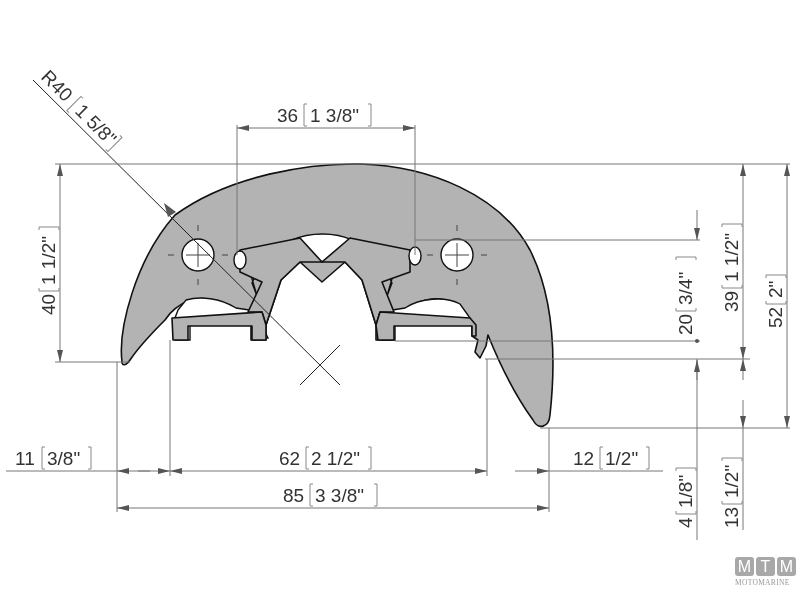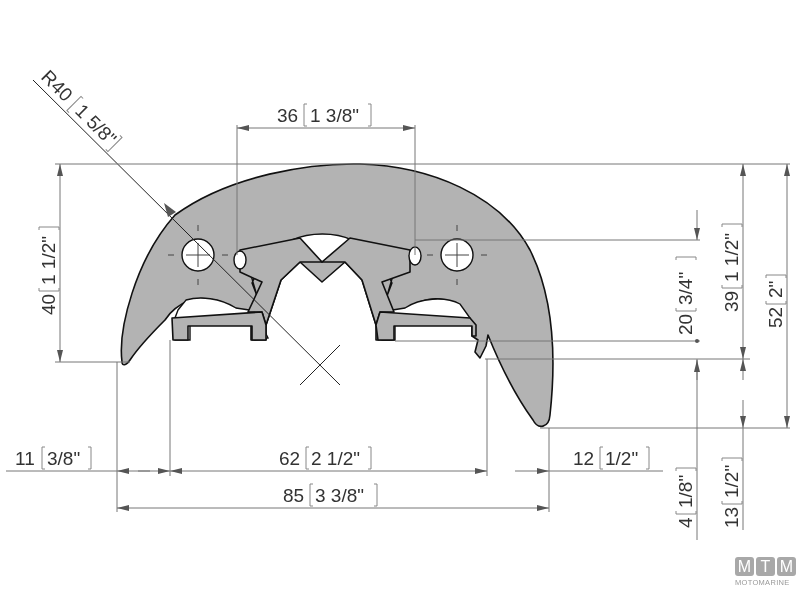--- a/index.html
+++ b/index.html
@@ -9,21 +9,21 @@
     .bracket { fill: none; stroke: #888; stroke-width: 1; }
     .dimline { stroke: #777777; stroke-width: 1; fill: none; }
     .profile { fill: #b3b3b3; stroke: #111111; stroke-width: 1.6; stroke-linejoin: round; }
     .hole { fill: #ffffff; stroke: #111111; stroke-width: 1.4; }
     .cut { fill: #ffffff; stroke: #111111; stroke-width: 1.4; }
     .center { stroke: #444; stroke-width: 1; }
     .arrow { fill: #555555; }
     .logo { position: absolute; left: 735px; top: 557px; width: 64px; height: 36px; }
     .logo-row { display: flex; gap: 2px; }
     .logo-box { width: 19px; height: 19px; background: #a8a8a8; border-radius: 3px; color: #fff; font-size: 16px; line-height: 19px; text-align: center; font-family: "Liberation Sans", sans-serif; }
-    .logo-name { font-size: 7.5px; color: #999; letter-spacing: 0.3px; margin-top: 2px; font-family: Liberation Sans, sans-serif; }
+    .logo-name { font-size: 7.5px; color: #999; letter-spacing: 0.3px; margin-top: 2px; font-family: Liberation Serif, serif; }
   </style>
 </head>
 <body>
 
 <svg id="drawing" viewBox="0 0 800 600" xmlns="http://www.w3.org/2000/svg">
   <defs>
     <marker id="arr" viewBox="0 0 12 6" refX="12" refY="3" markerWidth="12" markerHeight="6" orient="auto-start-reverse" markerUnits="userSpaceOnUse">
       <path d="M0,0 L12,3 L0,6 z" class="arrow"></path>
     </marker>
   </defs>

